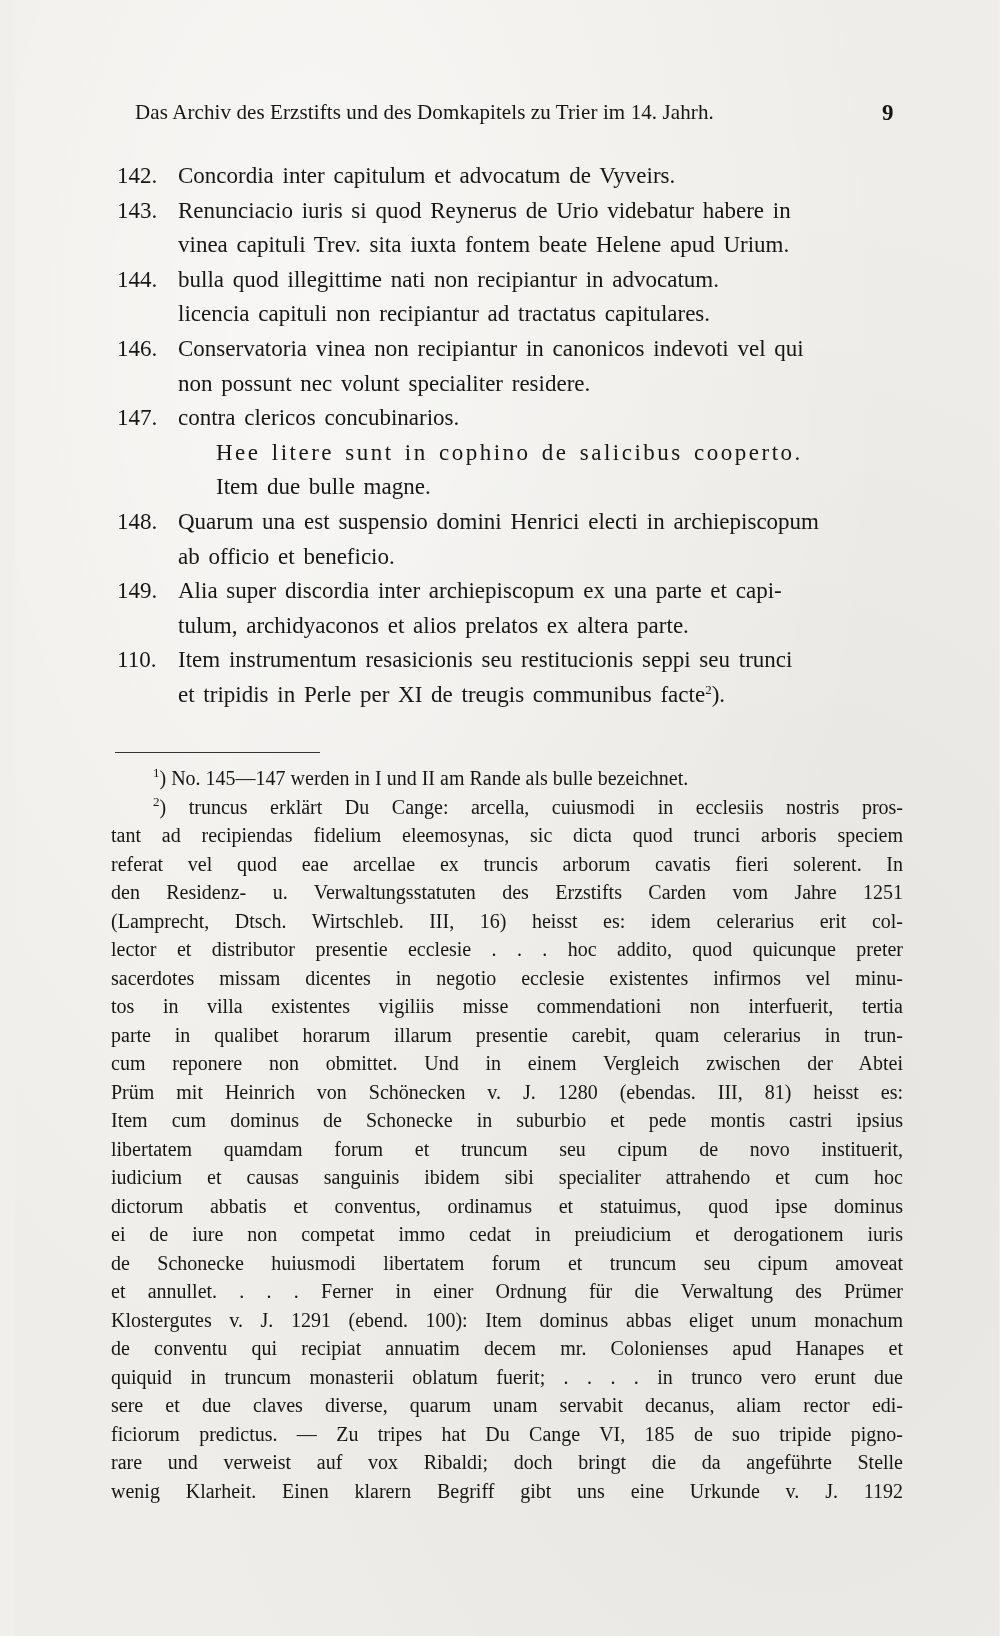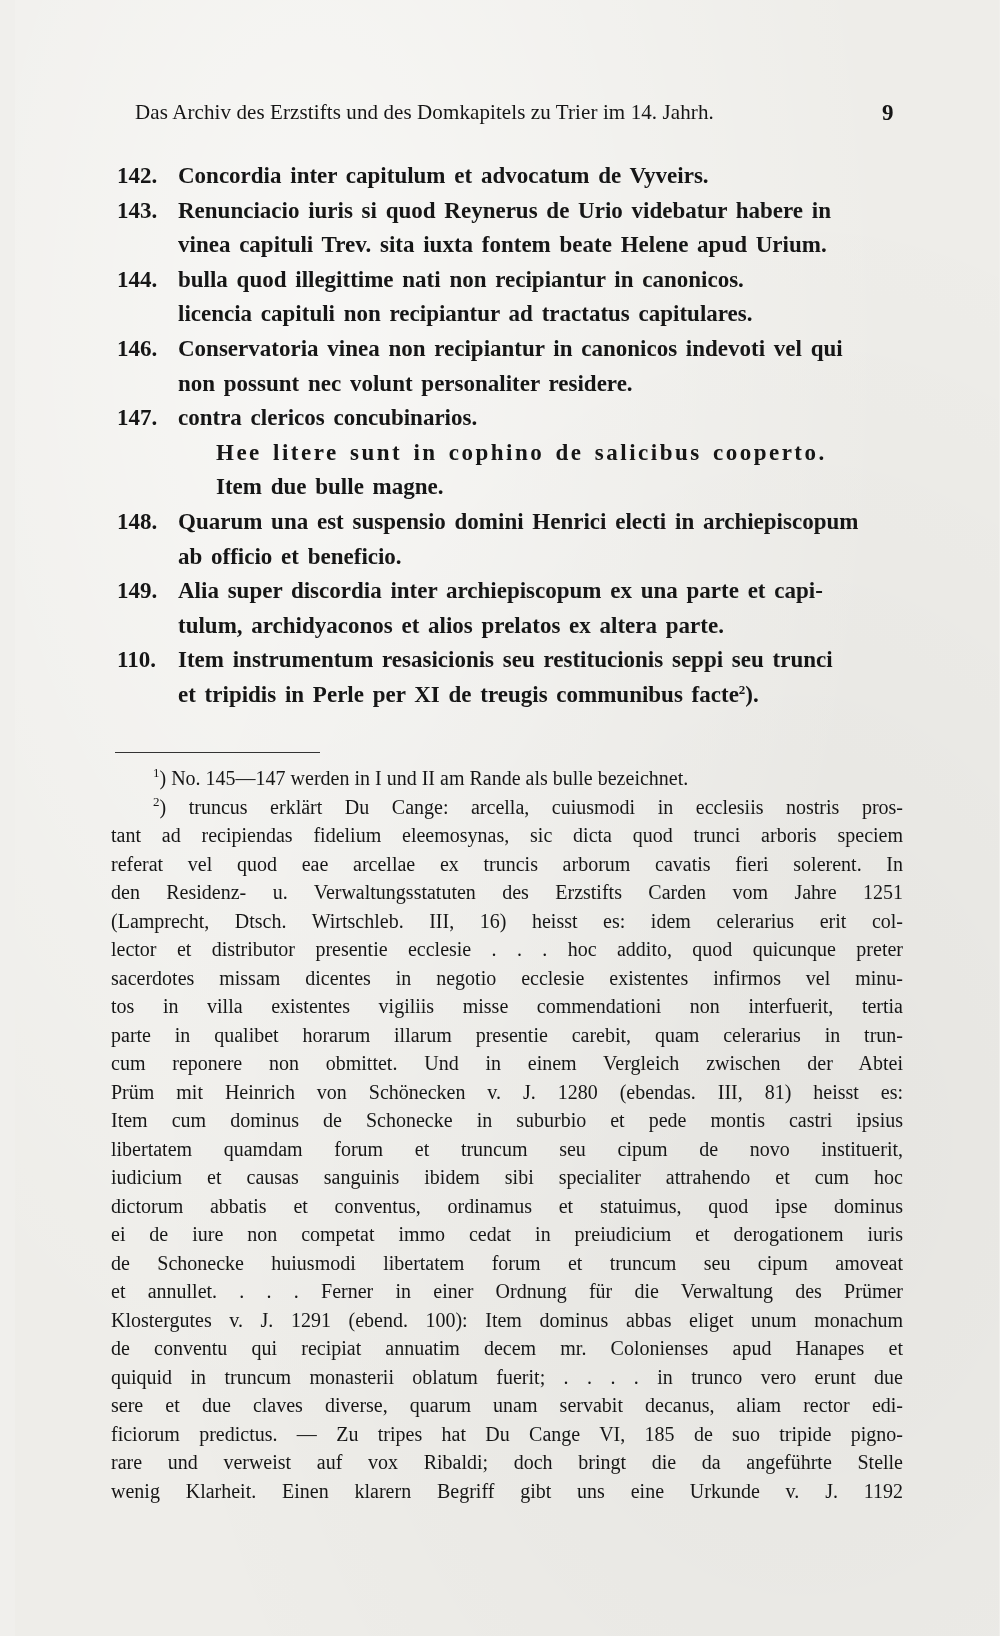--- a/index.html
+++ b/index.html
@@ -32,21 +32,20 @@
     .running-head .page-num {
       position: absolute;
       left: 747px; top: 0;
       font-weight: bold;
       font-size: 23px;
     }
     .entries {
       position: absolute;
       left: 102px; top: 159px;
       width: 790px;
-      font-weight: bold;
     }
     .line {
       position: relative;
       height: 34.6px;
       font-size: 23px;
       line-height: 34.6px;
       white-space: nowrap;
     }
     .line .num {
       position: absolute; left: 0; top: 0;
@@ -102,33 +101,33 @@
     <div class="line">
       <span class="num">143.</span>
       <span class="txt">Renunciacio iuris si quod Reynerus de Urio videbatur habere in</span>
     </div>
     <div class="line cont">
       <span class="txt">vinea capituli Trev. sita iuxta fontem beate Helene apud Urium.</span>
     </div>
 
     <div class="line">
       <span class="num">144.</span>
-      <span class="txt">bulla quod illegittime nati non recipiantur in canonicos.</span>
+      <span class="txt">bulla quod illegittime nati non recipiantur in advocatum.</span>
     </div>
 
     <div class="line cont">
       <span class="txt">licencia capituli non recipiantur ad tractatus capitulares.</span>
     </div>
 
     <div class="line">
       <span class="num">146.</span>
       <span class="txt">Conservatoria vinea non recipiantur in canonicos indevoti vel qui</span>
     </div>
     <div class="line cont">
-      <span class="txt">non possunt nec volunt personaliter residere.</span>
+      <span class="txt">non possunt nec volunt specialiter residere.</span>
     </div>
 
     <div class="line">
       <span class="num">147.</span>
       <span class="txt">contra clericos concubinarios.</span>
     </div>
 
     <div class="line indent">
       <span class="txt spaced">Hee litere sunt in cophino de salicibus cooperto.</span>
     </div>

